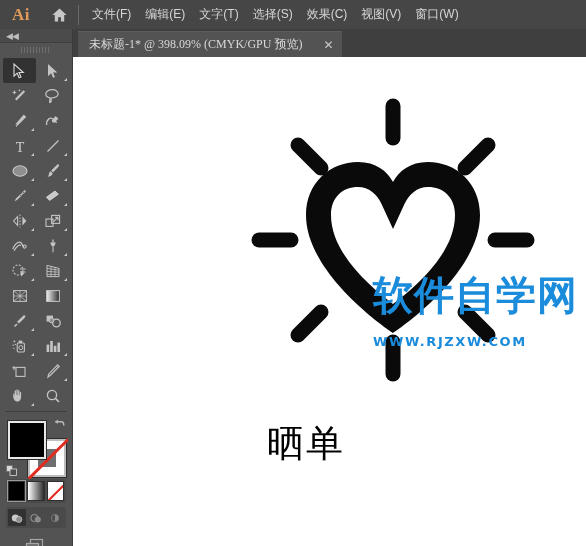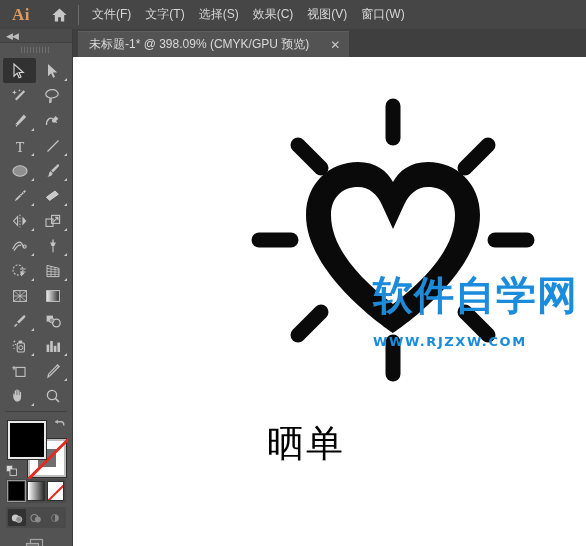--- a/index.html
+++ b/index.html
@@ -197,20 +197,21 @@
     height: 25px;
     background: #535353;
     display: flex; align-items: center;
     padding: 0 6px 0 11px;
     border-top: 1px solid #5e5e5e;
   }
   #doc-tab-title {
     color: #d9d9d9;
     font-size: 12px;
     white-space: nowrap;
+    font-family: Liberation Serif, serif;
   }
   #doc-tab-close {
     color: #cacaca;
     font-size: 12px;
     margin-left: 18px;
     line-height: 1;
     padding: 0 3px;
   }
 
   
@@ -267,20 +268,21 @@
 
   <div id="menubar">
     <div id="ai-logo">Ai</div>
     <div id="home-btn">
       <svg width="17" height="16" viewBox="0 0 17 16" aria-hidden="true">
         <path d="M8.5 1.6 L15.6 8.1 H13.2 V14.4 H9.9 V10.2 H7.1 V14.4 H3.8 V8.1 H1.4 Z" fill="#c7c7c7"></path>
       </svg>
     </div>
     <div id="menu-sep"></div>
     <div class="menu-item">文件(F)</div>
+    <div class="menu-item">编辑(E)</div>
     <div class="menu-item">文字(T)</div>
     <div class="menu-item">选择(S)</div>
     <div class="menu-item">效果(C)</div>
     <div class="menu-item">视图(V)</div>
     <div class="menu-item">窗口(W)</div>
   </div>
 
   <div id="toolbar">
 
     <div id="tool-collapse">

